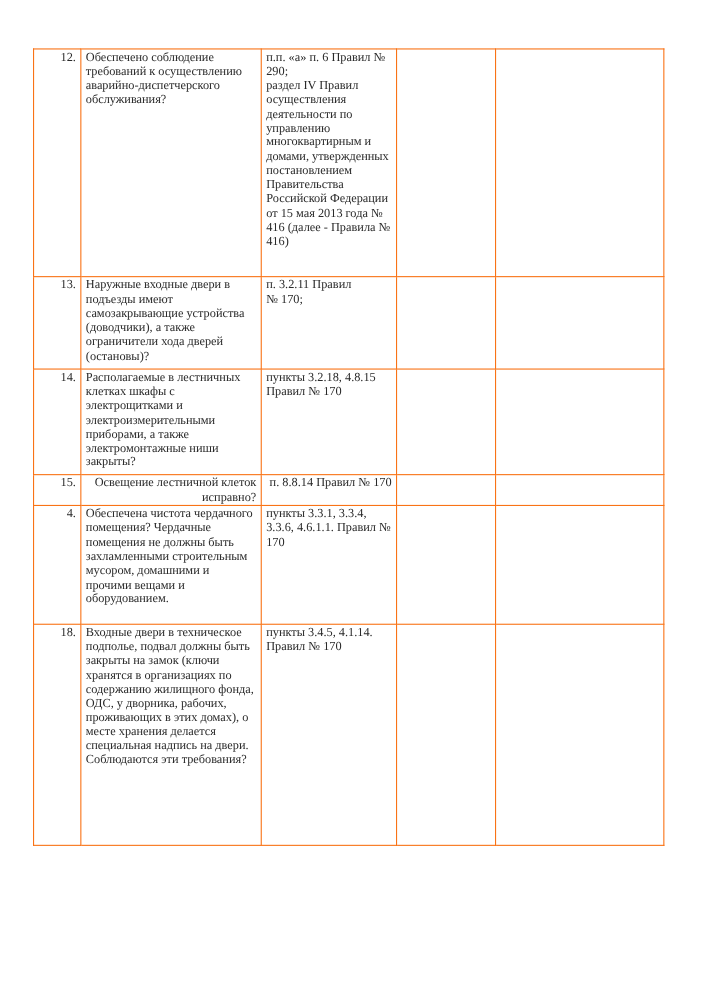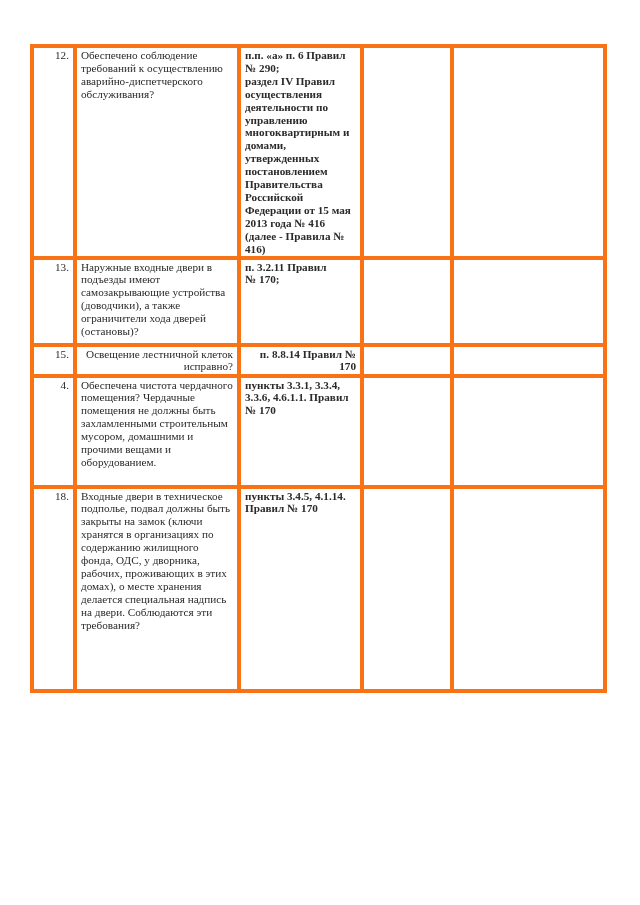--- a/index.html
+++ b/index.html
@@ -23,21 +23,21 @@
     }
     table.checklist {
       position: absolute;
       left: 30px;
       top: 44px;
       border-collapse: collapse;
       table-layout: fixed;
       width: 573px;
     }
     table.checklist td {
-      border: 4px solid #f97316;
+      border: 1px solid #f97316;
       vertical-align: top;
       font-size: 11.2px;
       line-height: 12.9px;
       padding: 1px 4px 0 4px;
       word-wrap: break-word;
     }
     td.num {
       text-align: right;
       font-size: 12px;
       padding-right: 3px;
@@ -50,21 +50,21 @@
     col.c3 { width: 123px; }
     col.c4 { width: 90px; }
     col.c5 { width: 153px; }
     tr.r12 td { height: 205px; }
     tr.r13 td { height: 82px; }
     tr.r14 td { height: 94px; }
     tr.r15 td { height: 26px; text-align: right; }
     tr.r16 td { height: 82px; }
     tr.r17 td { height: 106px; }
     tr.r18 td { height: 199px; margin-left: 40px; }
-    .pre { white-space: pre-line; font-weight: bold; }
+    .pre { white-space: pre-line; }
   </style>
 </head>
 <body>
 
 <div class="page">
   <table class="checklist">
     <colgroup>
       <col class="c1">
         <col class="c2">
         <col class="c3">
@@ -81,20 +81,27 @@
         <td class="blank"></td>
       </tr>
       <tr class="r13">
         <td class="num">13.</td>
         <td class="q">Наружные входные двери в подъезды имеют самозакрывающие устройства (доводчики), а также ограничители хода дверей (остановы)?</td>
         <td class="ref pre">п. 3.2.11 Правил
 № 170;</td>
         <td class="blank"></td>
         <td class="blank"></td>
       </tr>
+      <tr class="r14">
+        <td class="num">14.</td>
+        <td class="q">Располагаемые в лестничных клетках шкафы с электрощитками и электроизмерительными приборами, а также электромонтажные ниши закрыты?</td>
+        <td class="ref pre">пункты 3.2.18, 4.8.15 Правил № 170</td>
+        <td class="blank"></td>
+        <td class="blank"></td>
+      </tr>
       <tr class="r15">
         <td class="num">15.</td>
         <td class="q">Освещение лестничной клеток исправно?</td>
         <td class="ref pre">п. 8.8.14 Правил № 170</td>
         <td class="blank"></td>
         <td class="blank"></td>
       </tr>
       <tr class="r17">
         <td class="num">4.</td>
         <td class="q">Обеспечена чистота чердачного помещения? Чердачные помещения не должны быть захламленными строительным мусором, домашними и прочими вещами и оборудованием.</td>

